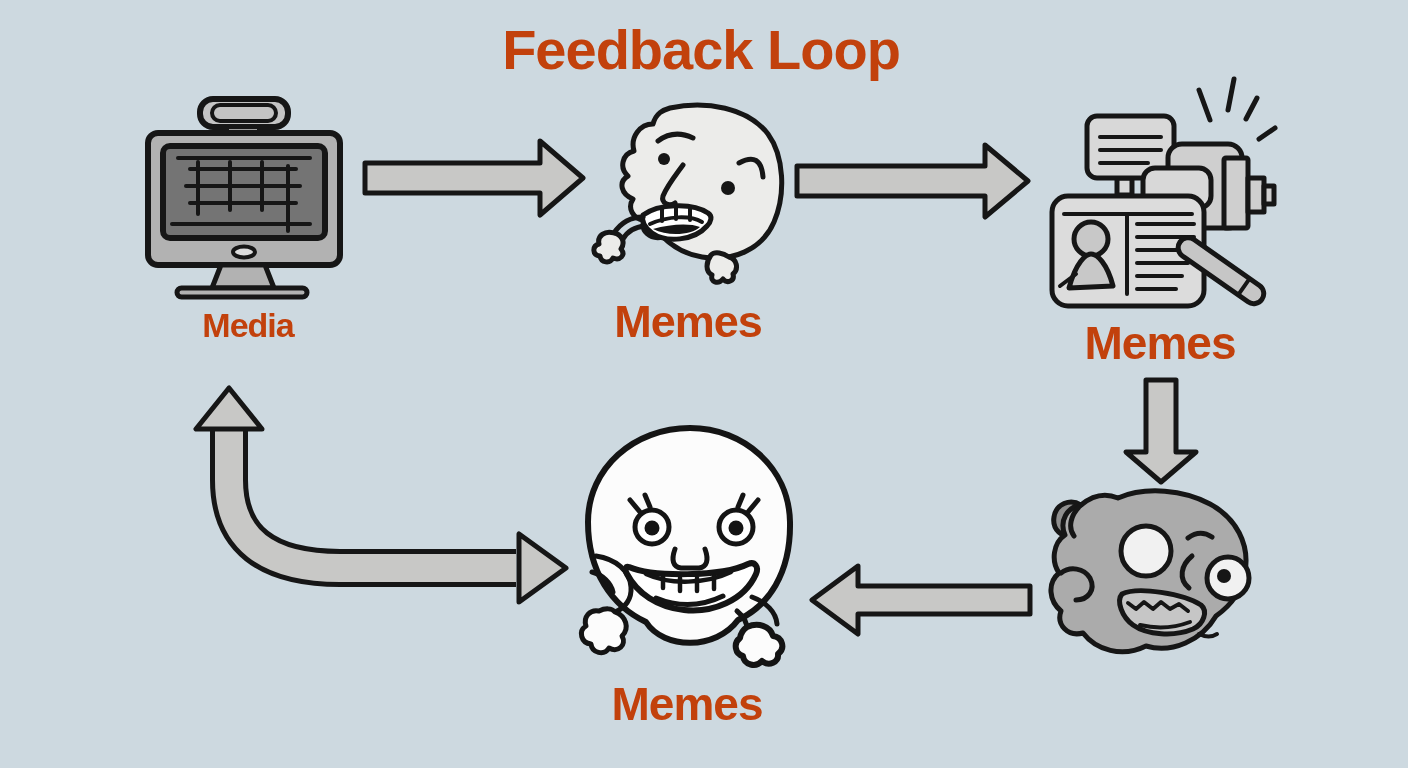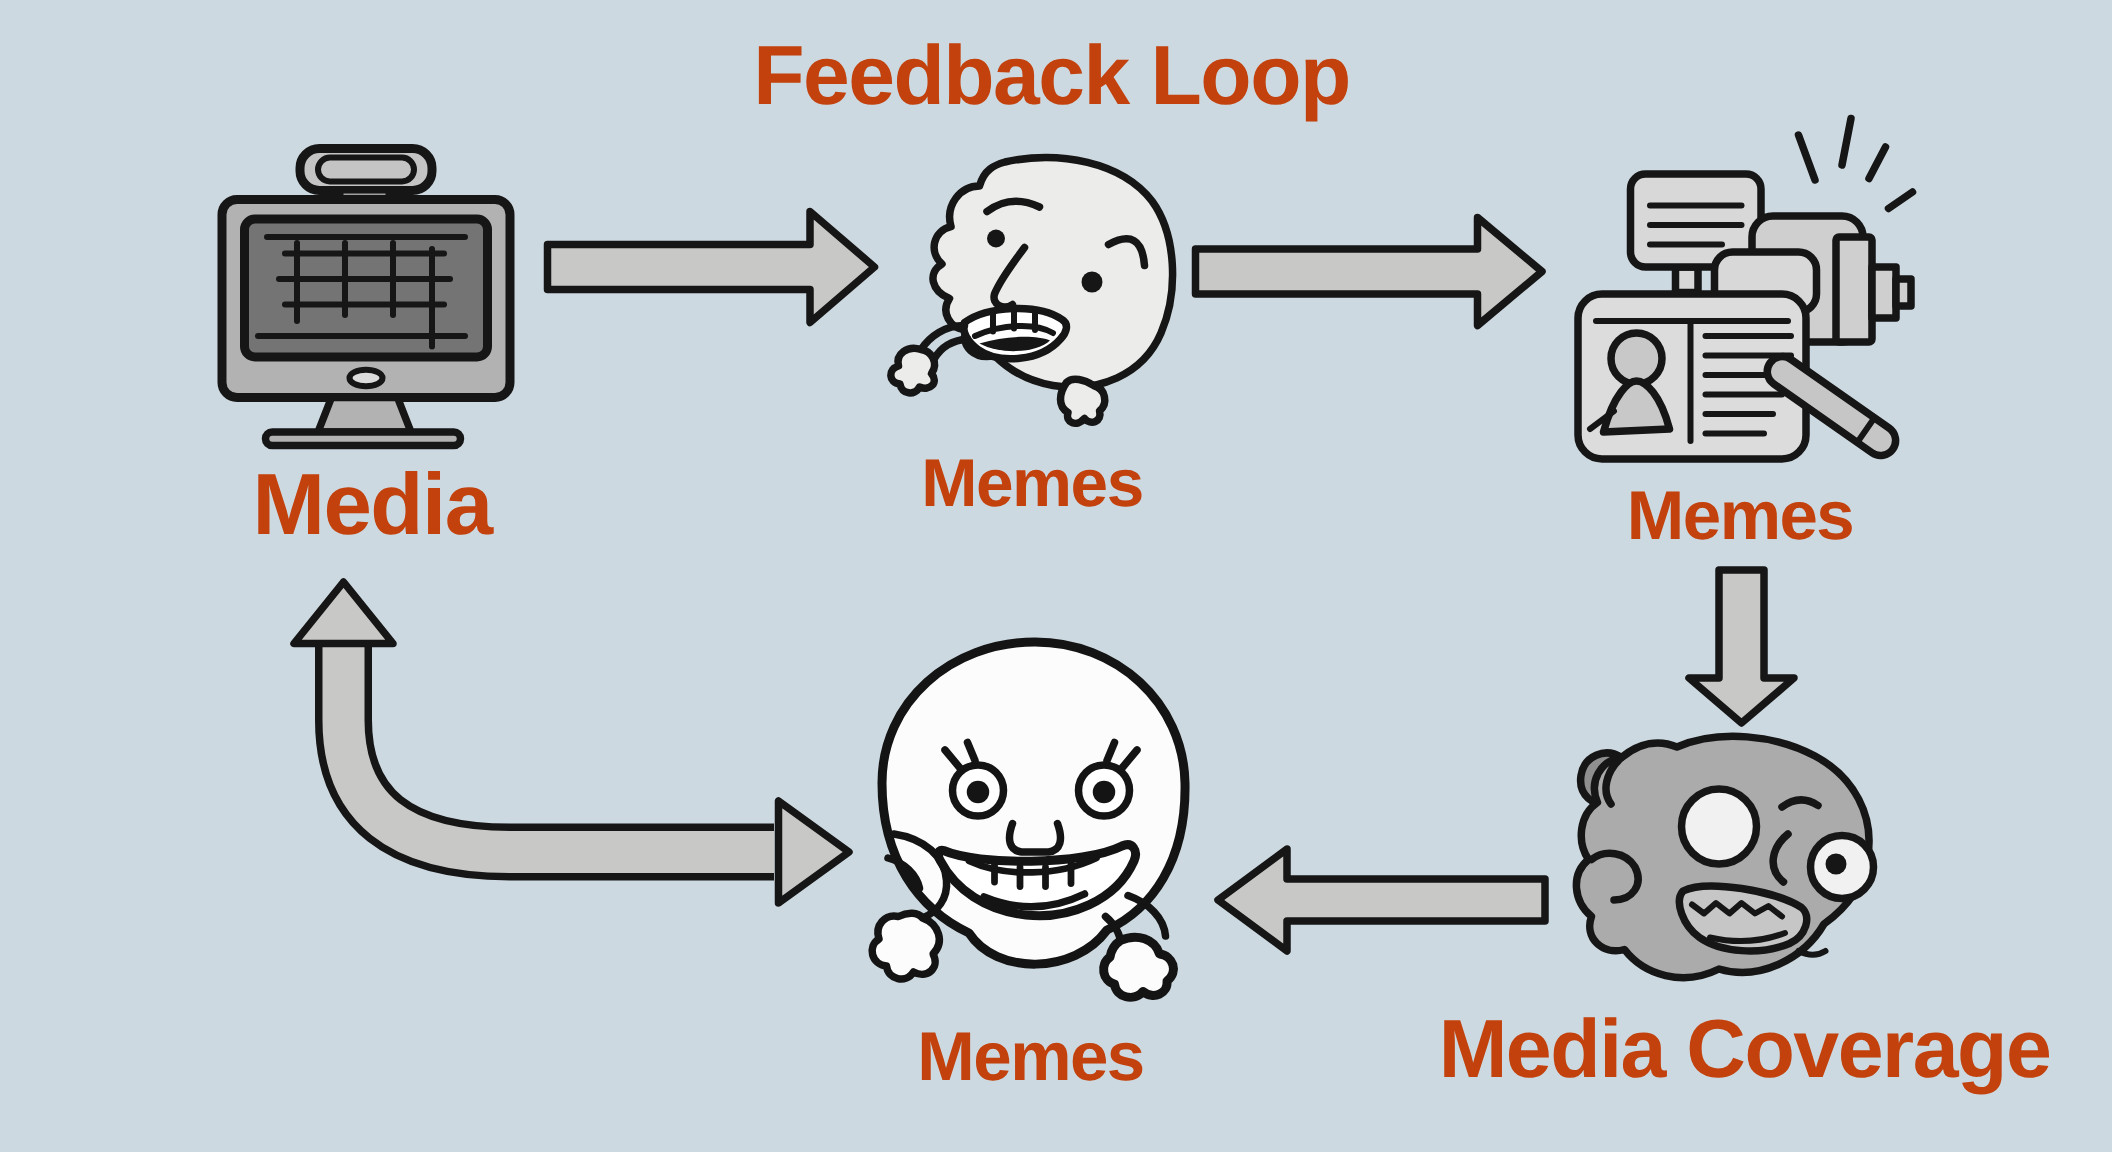--- a/index.html
+++ b/index.html
@@ -2,21 +2,21 @@
 <html><head>
 <meta charset="utf-8">
 <style>
   html,body{margin:0;padding:0;}
   body{background:#cdd9e0;font-family:"Liberation Sans",sans-serif;}
   #canvas{position:relative;width:1408px;height:768px;background:#cdd9e0;overflow:hidden;}
   #art{position:absolute;left:0;top:0;}
   .lbl{position:absolute;transform:translateX(-50%);font-weight:700;color:#c2410c;
        white-space:nowrap;letter-spacing:-1px;line-height:1;}
   .lbl-title{font-size:56px;}
-  .lbl-media{font-size:58px;}
+  .lbl-media{font-size:34px;}
   .lbl-memes{font-size:45px;}
   .lbl-memes2{font-size:46px;}
   .lbl-coverage{font-size:55px;}
 </style>
 </head>
 <body>
 
 <div id="canvas">
 
   <svg id="art" width="1408" height="768" viewBox="0 0 1408 768">
@@ -188,16 +188,15 @@
       <path d="M 747,627 C 758,622 770,626 773,636 C 782,637 786,648 778,654
                C 779,662 769,667 762,661 C 756,668 744,665 743,656
                C 735,654 733,643 740,638 C 741,632 744,629 747,627 Z" fill="#fcfcfc" stroke-width="6"></path>
     </g>
   </svg>
 
   <div class="lbl lbl-title" style="left:701px;  top:22px;">Feedback Loop</div>
   <div class="lbl lbl-media" style="left:248px;  top:308px;">Media</div>
   <div class="lbl lbl-memes" style="left:688px;  top:299px;">Memes</div>
   <div class="lbl lbl-memes2" style="left:1160px; top:320px;">Memes</div>
-  <div class="lbl lbl-coverage" style="left:1163px; top:672px;">Media Coverage</div>
   <div class="lbl lbl-memes2" style="left:687px;  top:681px;">Memes</div>
 
 </div>
 
 </body></html>

